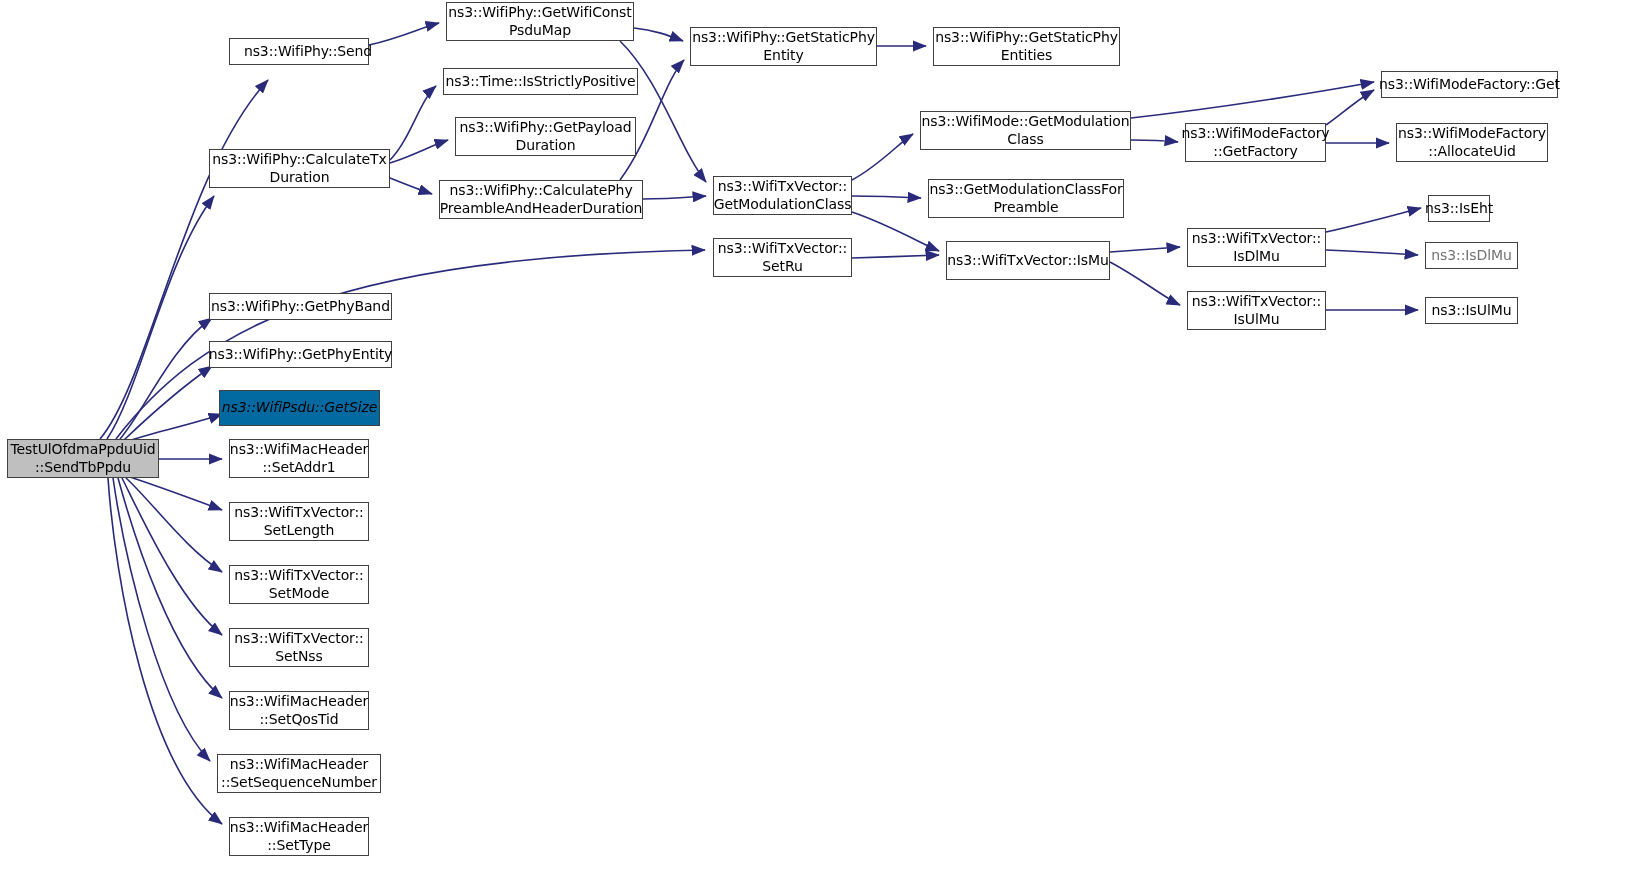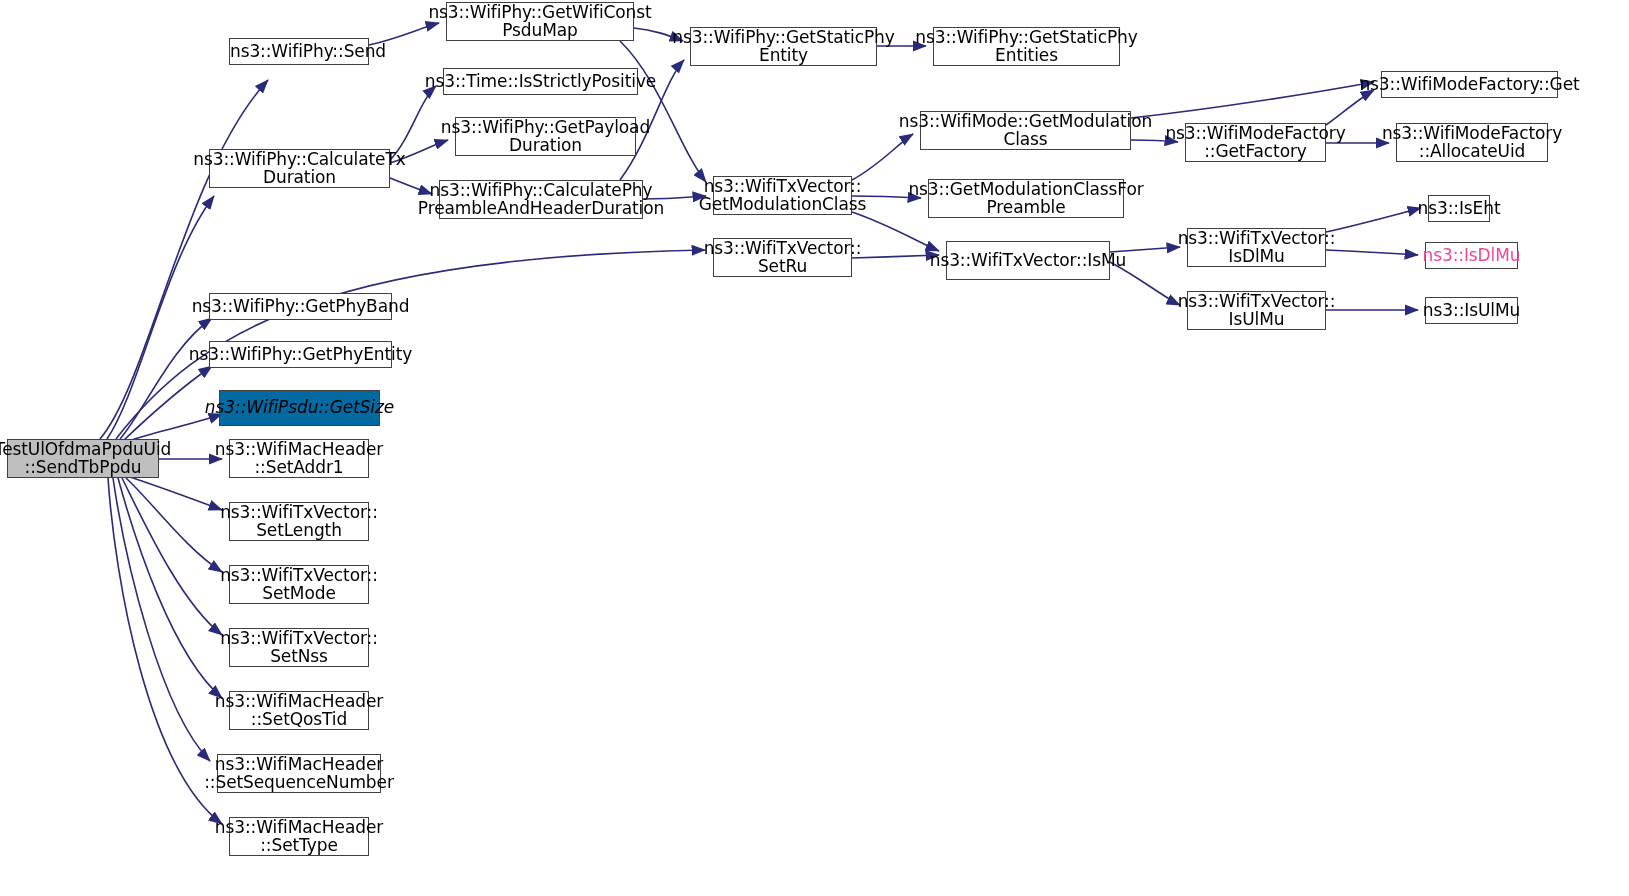--- a/index.html
+++ b/index.html
@@ -26,21 +26,21 @@
   .node {
     position: absolute;
     box-sizing: border-box;
     border: 1.4px solid #404040;
     background: #ffffff;
     color: #000000;
     display: flex;
     align-items: center;
     justify-content: center;
     text-align: center;
-    font-size: 17px;
+    font-size: 14px;
     line-height: 17.6px;
     letter-spacing: -0.1px;
     white-space: pre-line;
     padding: 0 4px;
     z-index: 2;
   }
   .node.highlight {
     background: #bfbfbf;
   }
 </style>
@@ -121,21 +121,21 @@
       <div class="node" style="left: 1381px; top: 71px; width: 177px; height: 27px; border-color: rgb(64, 64, 64); color: rgb(0, 0, 0); background: rgb(255, 255, 255);">ns3::WifiModeFactory::Get</div>
       <div class="node" style="left: 1185px; top: 123px; width: 141px; height: 39px; border-color: rgb(64, 64, 64); color: rgb(0, 0, 0); background: rgb(255, 255, 255);">ns3::WifiModeFactory
 ::GetFactory</div>
       <div class="node" style="left: 1396px; top: 123px; width: 152px; height: 39px; border-color: rgb(64, 64, 64); color: rgb(0, 0, 0); background: rgb(255, 255, 255);">ns3::WifiModeFactory
 ::AllocateUid</div>
       <div class="node" style="left: 1187px; top: 228px; width: 139px; height: 39px; border-color: rgb(64, 64, 64); color: rgb(0, 0, 0); background: rgb(255, 255, 255);">ns3::WifiTxVector::
 IsDlMu</div>
       <div class="node" style="left: 1187px; top: 291px; width: 139px; height: 39px; border-color: rgb(64, 64, 64); color: rgb(0, 0, 0); background: rgb(255, 255, 255);">ns3::WifiTxVector::
 IsUlMu</div>
       <div class="node" style="left: 1428px; top: 195px; width: 62px; height: 27px; border-color: rgb(64, 64, 64); color: rgb(0, 0, 0); background: rgb(255, 255, 255);">ns3::IsEht</div>
-      <div class="node" style="left: 1425px; top: 242px; width: 93px; height: 27px; border-color: rgb(64, 64, 64); color: #ec4899; background: rgb(255, 255, 255);">ns3::IsDlMu</div>
+      <div class="node" style="left: 1425px; top: 242px; width: 93px; height: 27px; border-color: rgb(64, 64, 64); color: #737373; background: rgb(255, 255, 255);">ns3::IsDlMu</div>
       <div class="node" style="left: 1425px; top: 297px; width: 93px; height: 27px; border-color: rgb(64, 64, 64); color: rgb(0, 0, 0); background: rgb(255, 255, 255);">ns3::IsUlMu</div>
       <div class="node" style="left: 209px; top: 293px; width: 183px; height: 27px; border-color: rgb(64, 64, 64); color: rgb(0, 0, 0); background: rgb(255, 255, 255);">ns3::WifiPhy::GetPhyBand</div>
       <div class="node" style="left: 209px; top: 341px; width: 183px; height: 27px; border-color: rgb(64, 64, 64); color: rgb(0, 0, 0); background: rgb(255, 255, 255);">ns3::WifiPhy::GetPhyEntity</div>
       <div class="node" style="left: 219px; top: 390px; width: 161px; height: 36px; border-color: rgb(64, 64, 64); color: rgb(0, 0, 0); background: #0369a1; font-style: italic;">ns3::WifiPsdu::GetSize</div>
       <div class="node" style="left: 229px; top: 439px; width: 140px; height: 39px; border-color: rgb(64, 64, 64); color: rgb(0, 0, 0); background: rgb(255, 255, 255);">ns3::WifiMacHeader
 ::SetAddr1</div>
       <div class="node" style="left: 229px; top: 502px; width: 140px; height: 39px; border-color: rgb(64, 64, 64); color: rgb(0, 0, 0); background: rgb(255, 255, 255);">ns3::WifiTxVector::
 SetLength</div>
       <div class="node" style="left: 229px; top: 565px; width: 140px; height: 39px; border-color: rgb(64, 64, 64); color: rgb(0, 0, 0); background: rgb(255, 255, 255);">ns3::WifiTxVector::
 SetMode</div>

